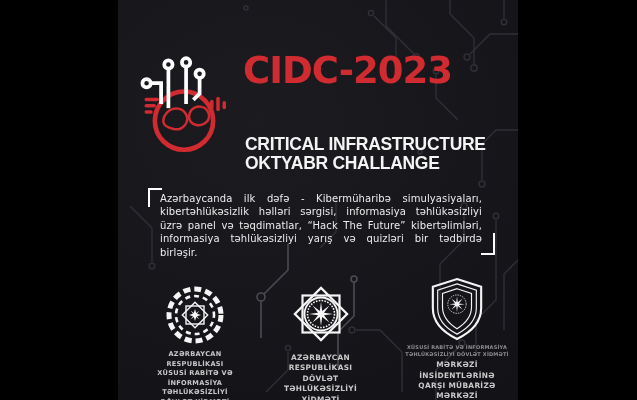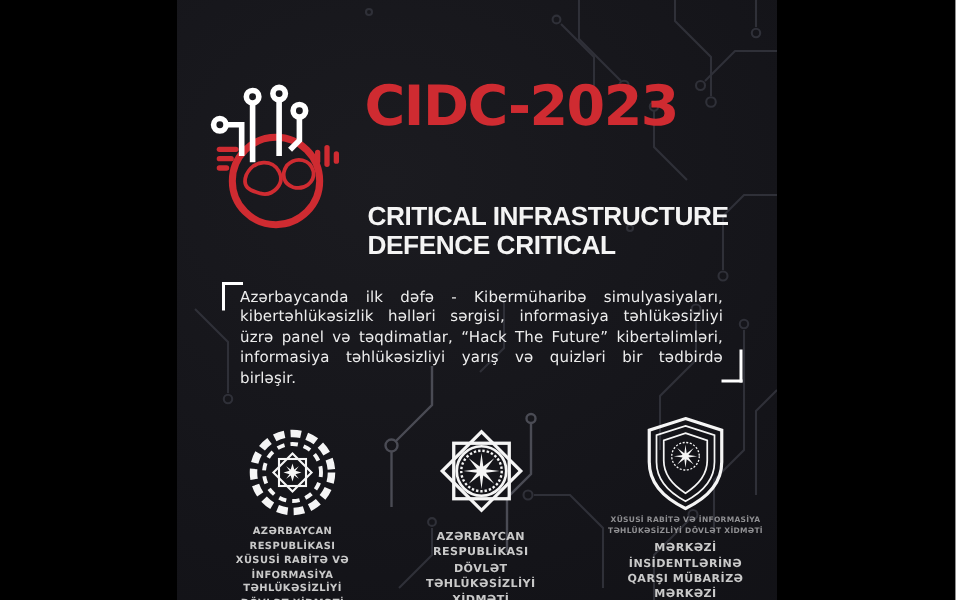--- a/index.html
+++ b/index.html
@@ -114,21 +114,21 @@
           <path d="M52,14 L52,50"></path>
           <circle cx="65" cy="21" r="4"></circle>
           <path d="M65,25 L65,40 L59,46"></path>
         </g>
       </svg>
     </div>
 
     <div class="title">CIDC-2023</div>
     <div class="subtitle">
       <div>CRITICAL INFRASTRUCTURE</div>
-      <div>DEFENCE CRITICAL</div>
+      <div>OKTYABR CHALLANGE</div>
     </div>
 
     <span class="bracket-tl"></span>
     <span class="bracket-br"></span>
     <p class="desc">Azərbaycanda ilk dəfə - Kibermüharibə simulyasiyaları, kibertəhlükəsizlik həlləri sərgisi, informasiya təhlükəsizliyi üzrə panel və təqdimatlar, “Hack The Future” kibertəlimləri, informasiya təhlükəsizliyi yarış və quizləri bir tədbirdə birləşir.</p>
 
     <div class="org org1">
       <svg width="62" height="62" viewBox="0 0 62 62">
         <g fill="none" stroke="#f5f5f5">
           <circle cx="31" cy="31" r="26" stroke-width="5" stroke-dasharray="7 4"></circle>

